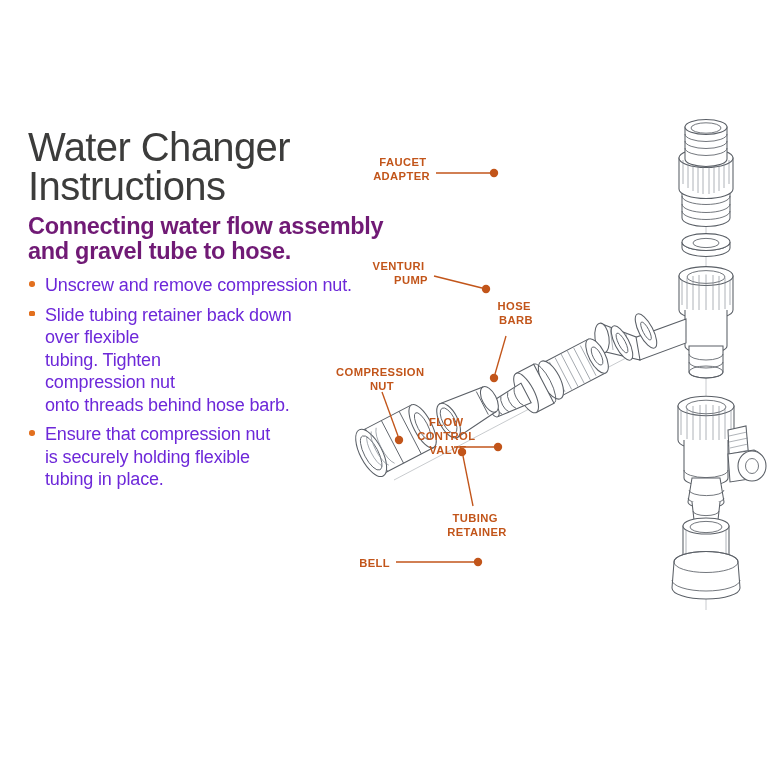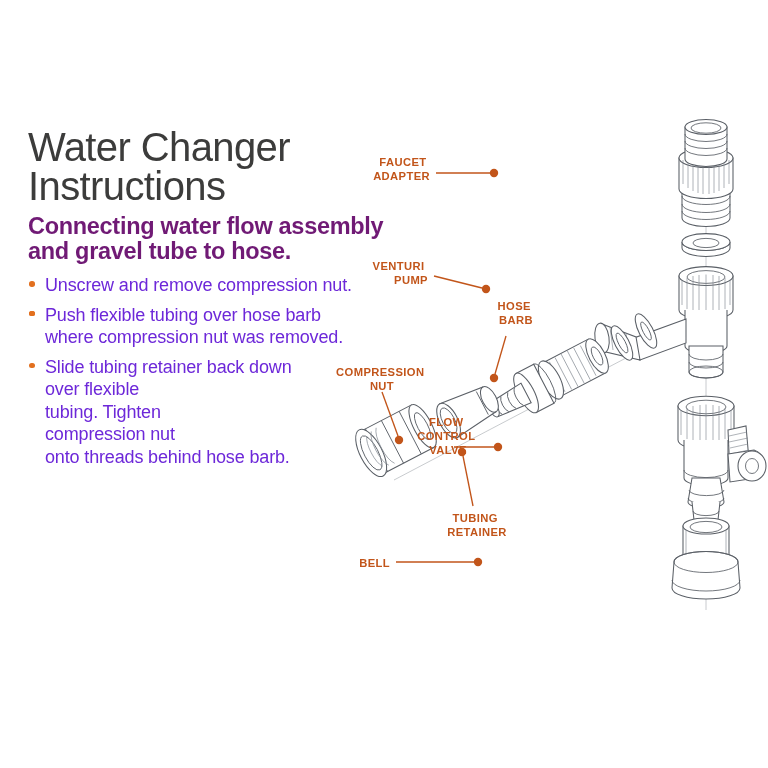--- a/index.html
+++ b/index.html
@@ -104,27 +104,29 @@
 <div id="sheet">
 
   <div id="text-column">
     <h1 id="page-title">Water Changer
 Instructions</h1>
     <h2 id="subtitle">Connecting water flow assembly
 and gravel tube to hose.</h2>
     <ul id="steps">
       <li><span class="dot"></span><span>Unscrew and remove compression nut.</span></li>
       <li><span class="dot"></span></li>
-      <li><span class="dot"></span><span>Push flexible tubing over hose barb
-where compression nut was removed.</span></li>
+      <li><span class="dot"></span></li>
       <li><span class="dot"></span><span>Slide tubing retainer back down
 over flexible
 tubing. Tighten
 compression nut
 onto threads behind hose barb.</span></li>
+      <li><span class="dot"></span><span>Ensure that compression nut
+is securely holding flexible
+tubing in place.</span></li>
     </ul>
   </div>
 
   <div id="diagram">
   <svg width="438" height="520" viewBox="0 0 438 520" xmlns="http://www.w3.org/2000/svg">
 
     <line class="axis" x1="372" y1="18" x2="372" y2="500"></line>
 
     <line class="axis" x1="60" y1="370" x2="330" y2="228"></line>
 

